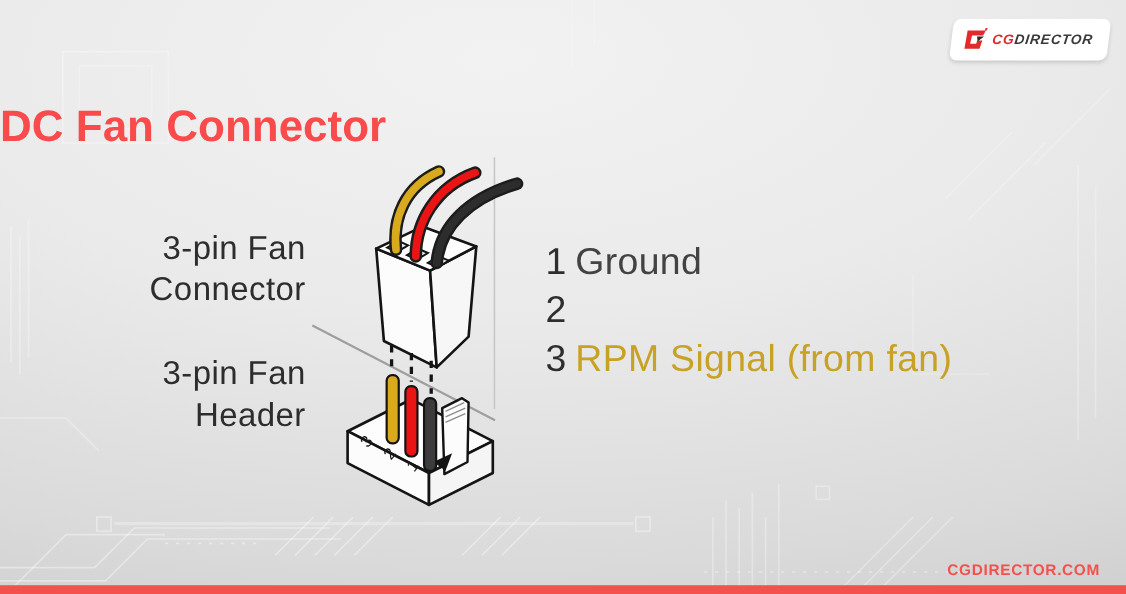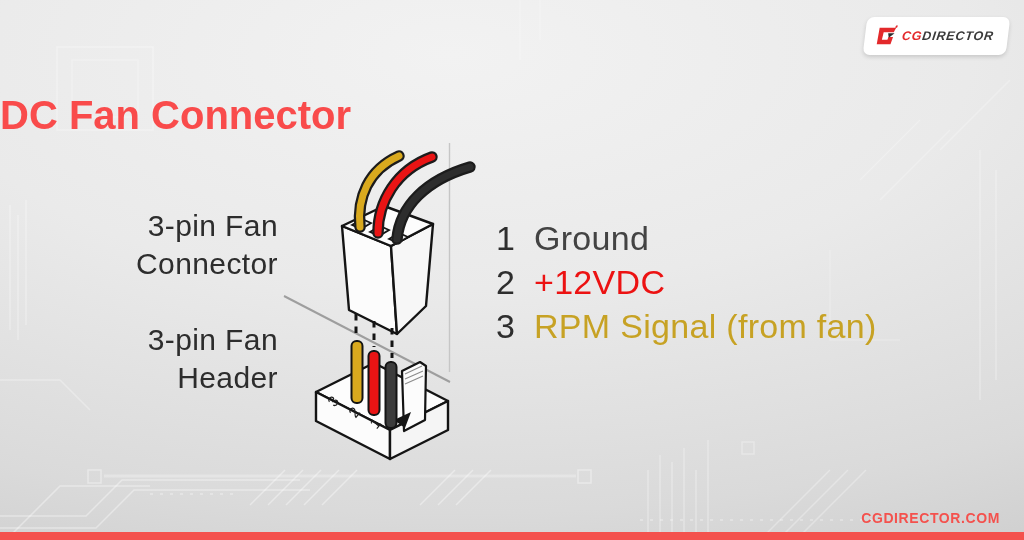--- a/index.html
+++ b/index.html
@@ -34,21 +34,21 @@
     position:absolute; right:746px; width:300px; text-align:right;
     font-size:30px; line-height:38px; color:#2d2d2d; letter-spacing:.4px;
   }
   .label-connector { top:207px; }
   .label-header   { top:321px; }
 
   
   .pinout { position:absolute; left:496px; top:219px; }
   .pin-row { display:flex; align-items:baseline; height:44px; font-size:34px; letter-spacing:.3px; }
   .pin-num { width:27px; color:#2e2e2e; flex:0 0 auto; }
-  .pin-label { margin-left:11px; white-space:nowrap; }
+  .pin-label { white-space:nowrap; }
   .pin-row.row-ground .pin-label { color:#434343; }
   .pin-row.row-12v    .pin-label { color:#ec1212; }
   .pin-row.row-rpm    .pin-label { color:#c7a224; }
 
   
   .diagram { position:absolute; left:272px; top:138px; width:216px; height:334px; }
 
   
   .footer-site {
     position:absolute; right:24px; top:510px;
@@ -107,21 +107,20 @@
     <div>Header</div>
   </div>
 
   <div class="pinout">
     <div class="pin-row row-ground">
       <span class="pin-num">1</span>
       <span class="pin-label">Ground</span>
     </div>
     <div class="pin-row row-12v">
       <span class="pin-num">2</span>
-      <span class="pin-label">+12VDC</span>
     </div>
     <div class="pin-row row-rpm">
       <span class="pin-num">3</span>
       <span class="pin-label">RPM Signal (from fan)</span>
     </div>
   </div>
 
   <svg class="diagram" viewBox="272 138 216 334">
 
     <line x1="449.5" y1="143" x2="449.5" y2="372" stroke="#c6c6c6" stroke-width="1.4"></line>

